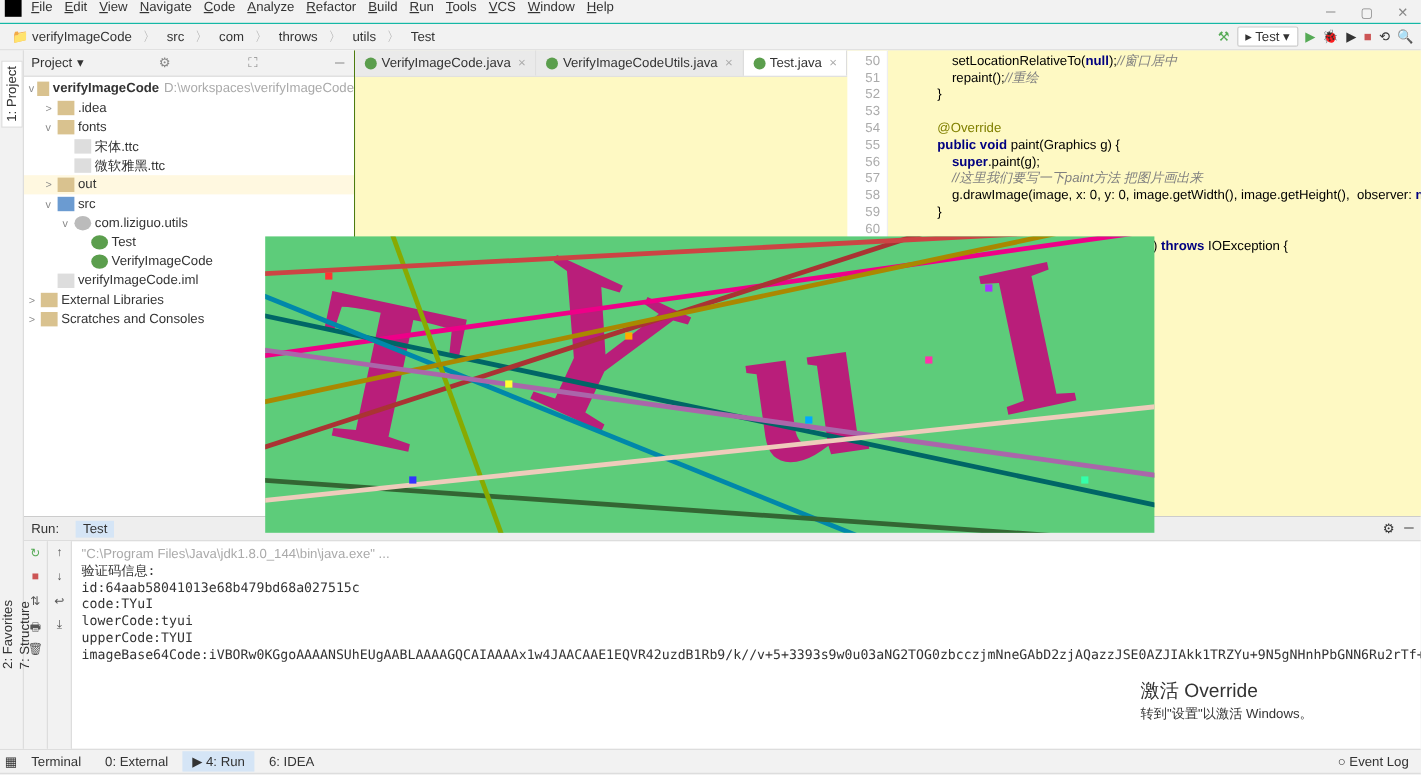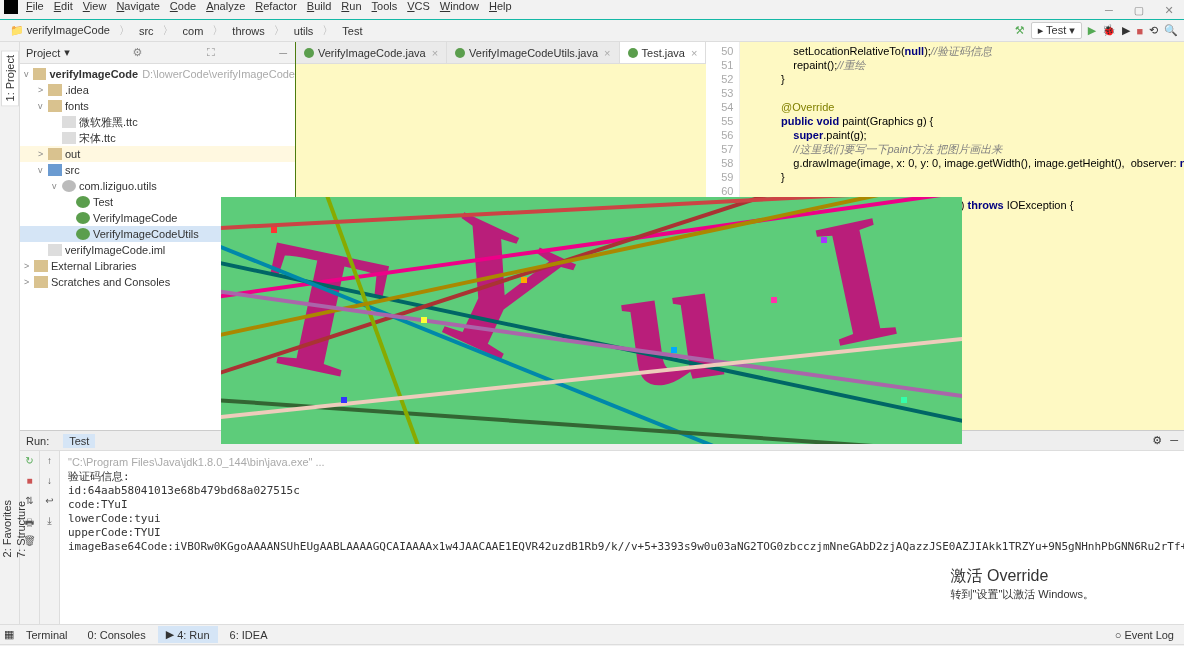--- a/index.html
+++ b/index.html
@@ -119,32 +119,31 @@
       <span style="margin-left:4px">▾</span>
       <span class="ico">⚙</span>
       <span class="ico">⛶</span>
       <span class="ico">─</span>
     </div>
     <div class="tree" id="tree">
         <div class="row" style="padding-left:4px">
           <span class="arr">v</span>
           <span class="ic fld"></span>
           <b>verifyImageCode</b>
-          <span class="dim">D:\lowerCode\verifyImageCode</span>
+          <span class="dim">D:\workspaces\verifyImageCode</span>
         </div>
         <div class="row" style="padding-left:18px;"><span class="arr">&gt;</span><span class="ic fld"></span>.idea</div>
         <div class="row" style="padding-left:18px;"><span class="arr">v</span><span class="ic fld"></span>fonts</div>
+        <div class="row" style="padding-left:32px;"><span class="arr"> </span><span class="ic file"></span>宋体.ttc</div>
         <div class="row" style="padding-left:32px;"><span class="arr"> </span><span class="ic file"></span>微软雅黑.ttc</div>
-        <div class="row" style="padding-left:32px;"><span class="arr"> </span><span class="ic file"></span>宋体.ttc</div>
         <div class="row" style="padding-left:18px;background:#fff8e0"><span class="arr">&gt;</span><span class="ic fld"></span>out</div>
         <div class="row" style="padding-left:18px;"><span class="arr">v</span><span class="ic fldblue"></span>src</div>
         <div class="row" style="padding-left:32px;"><span class="arr">v</span><span class="ic pkg"></span>com.liziguo.utils</div>
         <div class="row" style="padding-left:46px;"><span class="arr"> </span><span class="ic cls"></span>Test</div>
         <div class="row" style="padding-left:46px;"><span class="arr"> </span><span class="ic cls"></span>VerifyImageCode</div>
-        <div class="row sel" style="padding-left:46px;"><span class="arr"> </span><span class="ic cls"></span>VerifyImageCodeUtils</div>
         <div class="row" style="padding-left:18px;"><span class="arr"> </span><span class="ic file"></span>verifyImageCode.iml</div>
         <div class="row" style="padding-left:4px;"><span class="arr">&gt;</span><span class="ic fld"></span>External Libraries</div>
         <div class="row" style="padding-left:4px;"><span class="arr">&gt;</span><span class="ic fld"></span>Scratches and Consoles</div>
       </div>
   </div>
   <div class="editor">
     <div class="tabs" id="edtabs">
         <div class="tab"><span class="cic"></span>VerifyImageCode.java<span class="x">×</span></div>
         <div class="tab"><span class="cic"></span>VerifyImageCodeUtils.java<span class="x">×</span></div>
         <div class="tab active"><span class="cic"></span>Test.java<span class="x">×</span></div>
@@ -157,21 +156,21 @@
 54
 55
 56
 57
 58
 59
 60
 61
 62
 </div>
-      <div class="cbody" id="cbody">                setLocationRelativeTo(<span class="kw">null</span>);<span class="cm">//验证码信息</span>
+      <div class="cbody" id="cbody">                setLocationRelativeTo(<span class="kw">null</span>);<span class="cm">//窗口居中</span>
                 repaint();<span class="cm">//重绘</span>
             }
 
             <span class="an">@Override</span>
             <span class="kw">public</span> <span class="kw">void</span> paint(Graphics g) {
                 <span class="kw">super</span>.paint(g);
                 <span class="cm">//这里我们要写一下paint方法 把图片画出来</span>
                 g.drawImage(image, x: 0, y: 0, image.getWidth(), image.getHeight(),  observer: <span class="kw">null</span>);
             }
 
@@ -247,21 +246,21 @@
 imageBase64Code:iVBORw0KGgoAAAANSUhEUgAABLAAAAGQCAIAAAAx1w4JAACAAE1EQVR42uzdB1Rb9/k//v+5+3393s9w0u03aNG2TOG0zbcczjmNneGAbD2zjAQazzJSE0AZJIAkk1TRZYu+9N5gNHnhPbGNN6Ru2rTf+f+e//9DRDAB7kXjS1xJzznv09OTi6Wirq6vx0nH//z/MDy1dKQw7yGnc9ffQMrPryG1b902rj9LWvF36uwsvNxFvkfgvz</div>
   </div>
 </div>
 
 <div class="btmtabs">
   <span style="width:14px">▦</span>
   <div class="bt">
       <span>Terminal</span>
     </div>
   <div class="bt">
-      <span>0: Consoles</span>
+      <span>0: External</span>
     </div>
   <div class="bt sel">▶ <span>4: Run</span></div>
   <div class="bt">
       <span>6: IDEA</span>
     </div>
   <div class="ev">○ <span>Event Log</span></div>
 </div>
 
 <div class="status">
   

